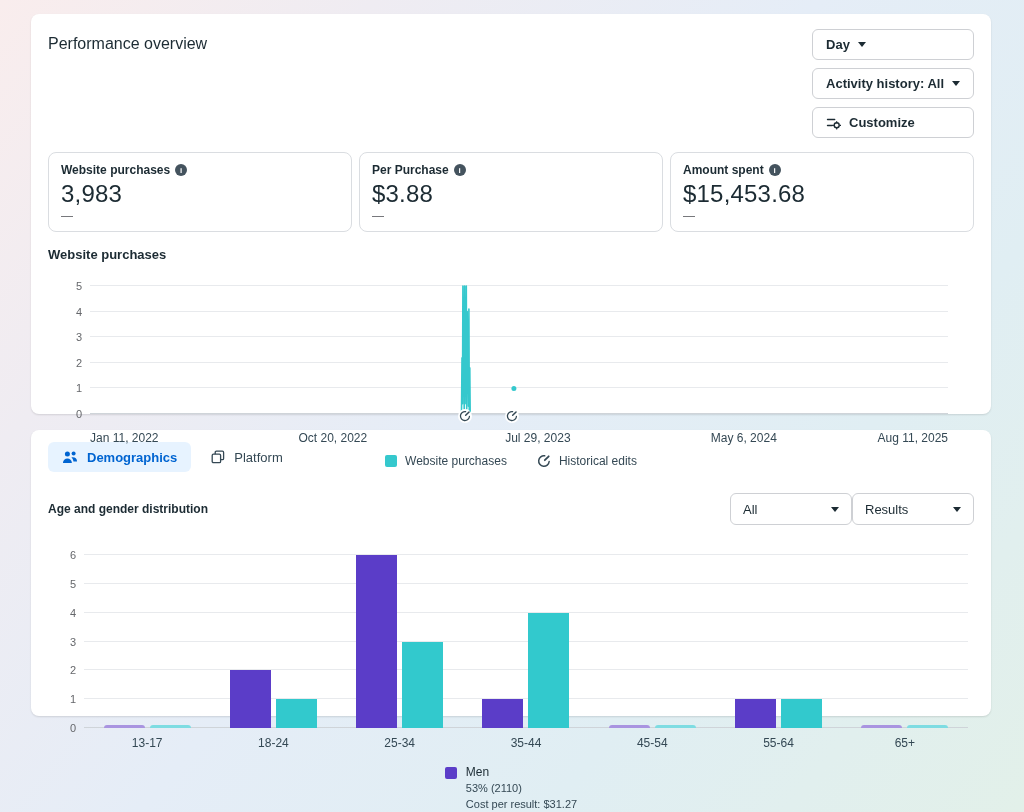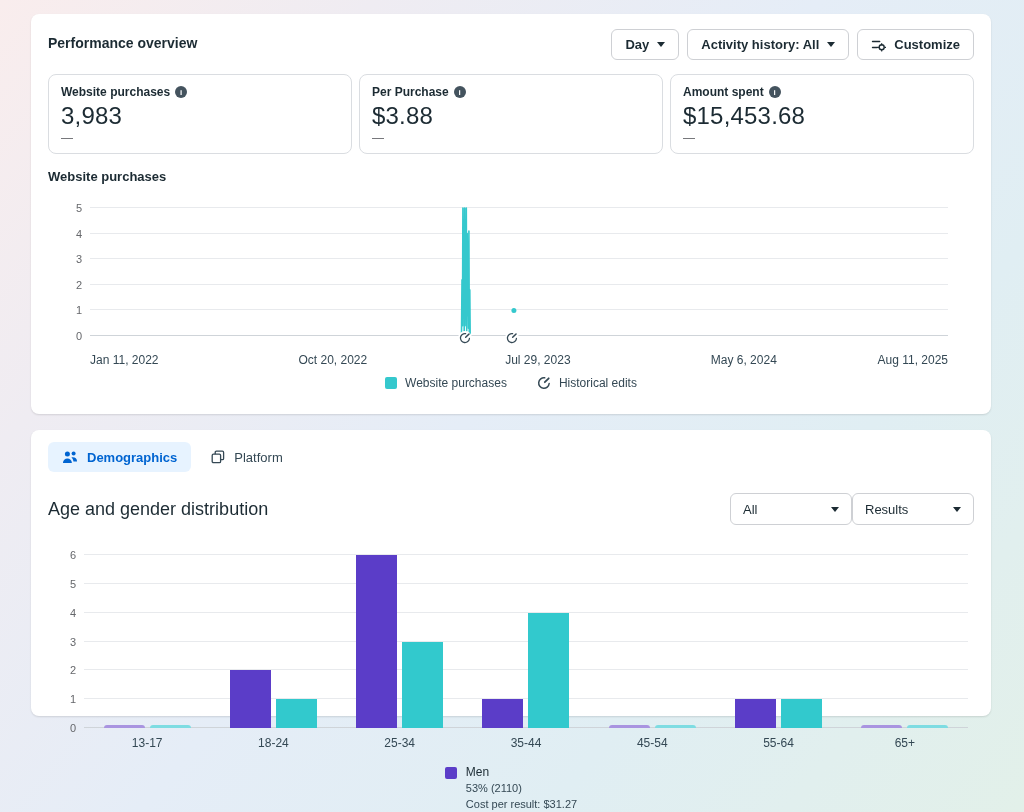--- a/index.html
+++ b/index.html
@@ -12,22 +12,22 @@
   }
   .card {
     background:#fff; border-radius:8px;
     box-shadow:0 1px 2px rgba(0,0,0,.12);
     width:960px; margin-left:31px;
   }
   .card1 { margin-top:14px; height:400px; padding:15px 17px 16px; }
   .card2 { margin-top:16px; height:286px; padding:12px 17px 16px; }
 
   .hdr-row { display:flex; justify-content:space-between; align-items:flex-start; }
-  .card-title { font-size:14px; font-weight:700; padding-top:6px; }
-  .btn-row { display:flex; gap:8px; }
+  .card-title { font-size:16px; font-weight:400; padding-top:6px; }
+  .btn-row { display:flex; gap:8px;flex-direction:column; }
   .btn {
     display:flex; align-items:center; gap:8px; height:31px;
     border:1px solid #ced0d4; border-radius:6px; background:#fff;
     padding:0 13px; font-size:13px; font-weight:600; color:#1c2b33; cursor:pointer;
   }
   .caret { width:0; height:0; border-left:4px solid transparent; border-right:4px solid transparent; border-top:5px solid #1c2b33; }
 
   .metrics { display:flex; gap:7px; margin-top:14px; }
   .metric { flex:1; border:1px solid #dadde1; border-radius:8px; padding:10px 12px 8px; }
   .metric-label { font-size:12px; font-weight:700; display:flex; align-items:center; gap:5px; }
@@ -55,21 +55,21 @@
 
   .legend-line { display:flex; justify-content:center; align-items:center; gap:30px; margin-top:17px; }
   .legend-item { display:flex; align-items:center; gap:8px; font-size:12px; color:#344854; }
   .swatch { width:12px; height:12px; border-radius:2px; }
 
   .tabs { display:flex; align-items:center; gap:6px; }
   .tab { display:flex; align-items:center; gap:9px; height:30px; padding:0 14px; border-radius:6px; font-size:13px; cursor:pointer; color:#344854; }
   .tab.active { background:#e7f3ff; color:#0064d1; font-weight:700; }
 
   .section-row { display:flex; justify-content:space-between; align-items:center; margin-top:21px; }
-  .section-title { font-size:18px; font-weight:400; }
+  .section-title { font-size:12px; font-weight:700; }
   .dd-row { display:flex; gap:0; }
   .dropdown {
     width:122px; height:32px; border:1px solid #ced0d4; border-radius:6px; background:#fff;
     display:flex; align-items:center; justify-content:space-between; padding:0 12px;
     font-size:13px; color:#1c2b33; cursor:pointer;
   }
 
   .bar-cols { position:absolute; inset:0; display:flex; }
   .bar-col { flex:1; display:flex; align-items:flex-end; justify-content:center; gap:5px; }
   .bar { width:41px; }

